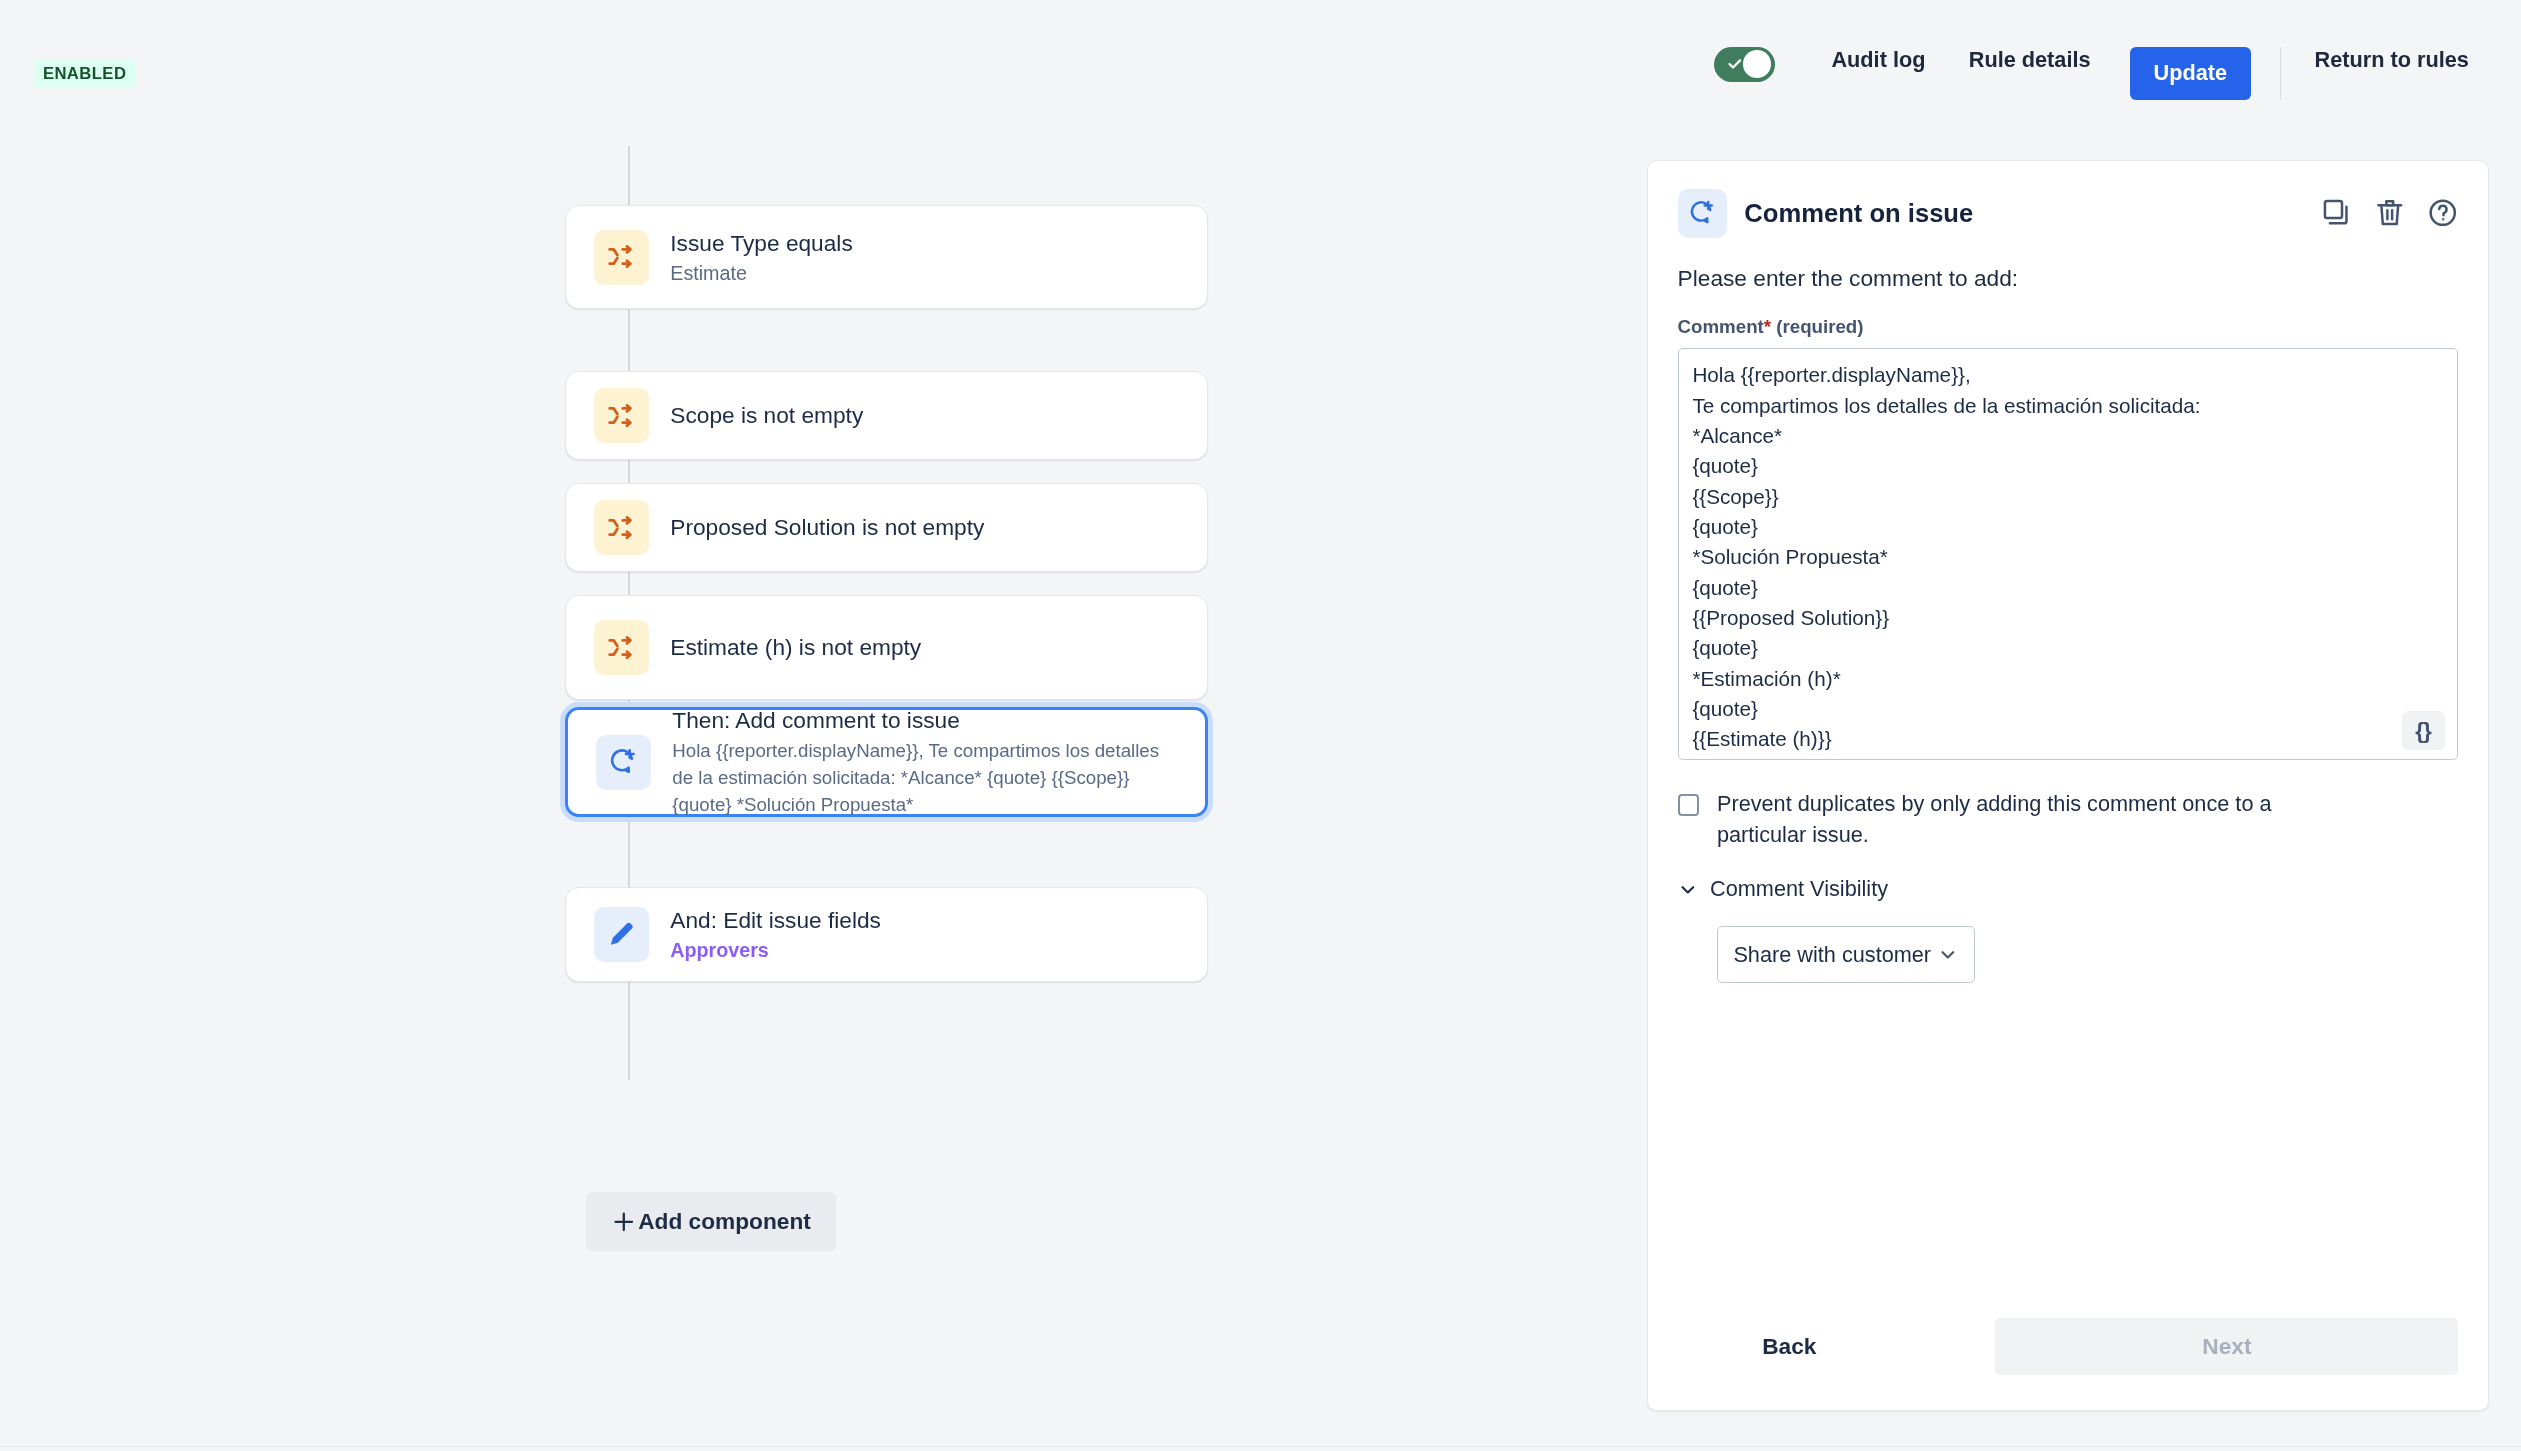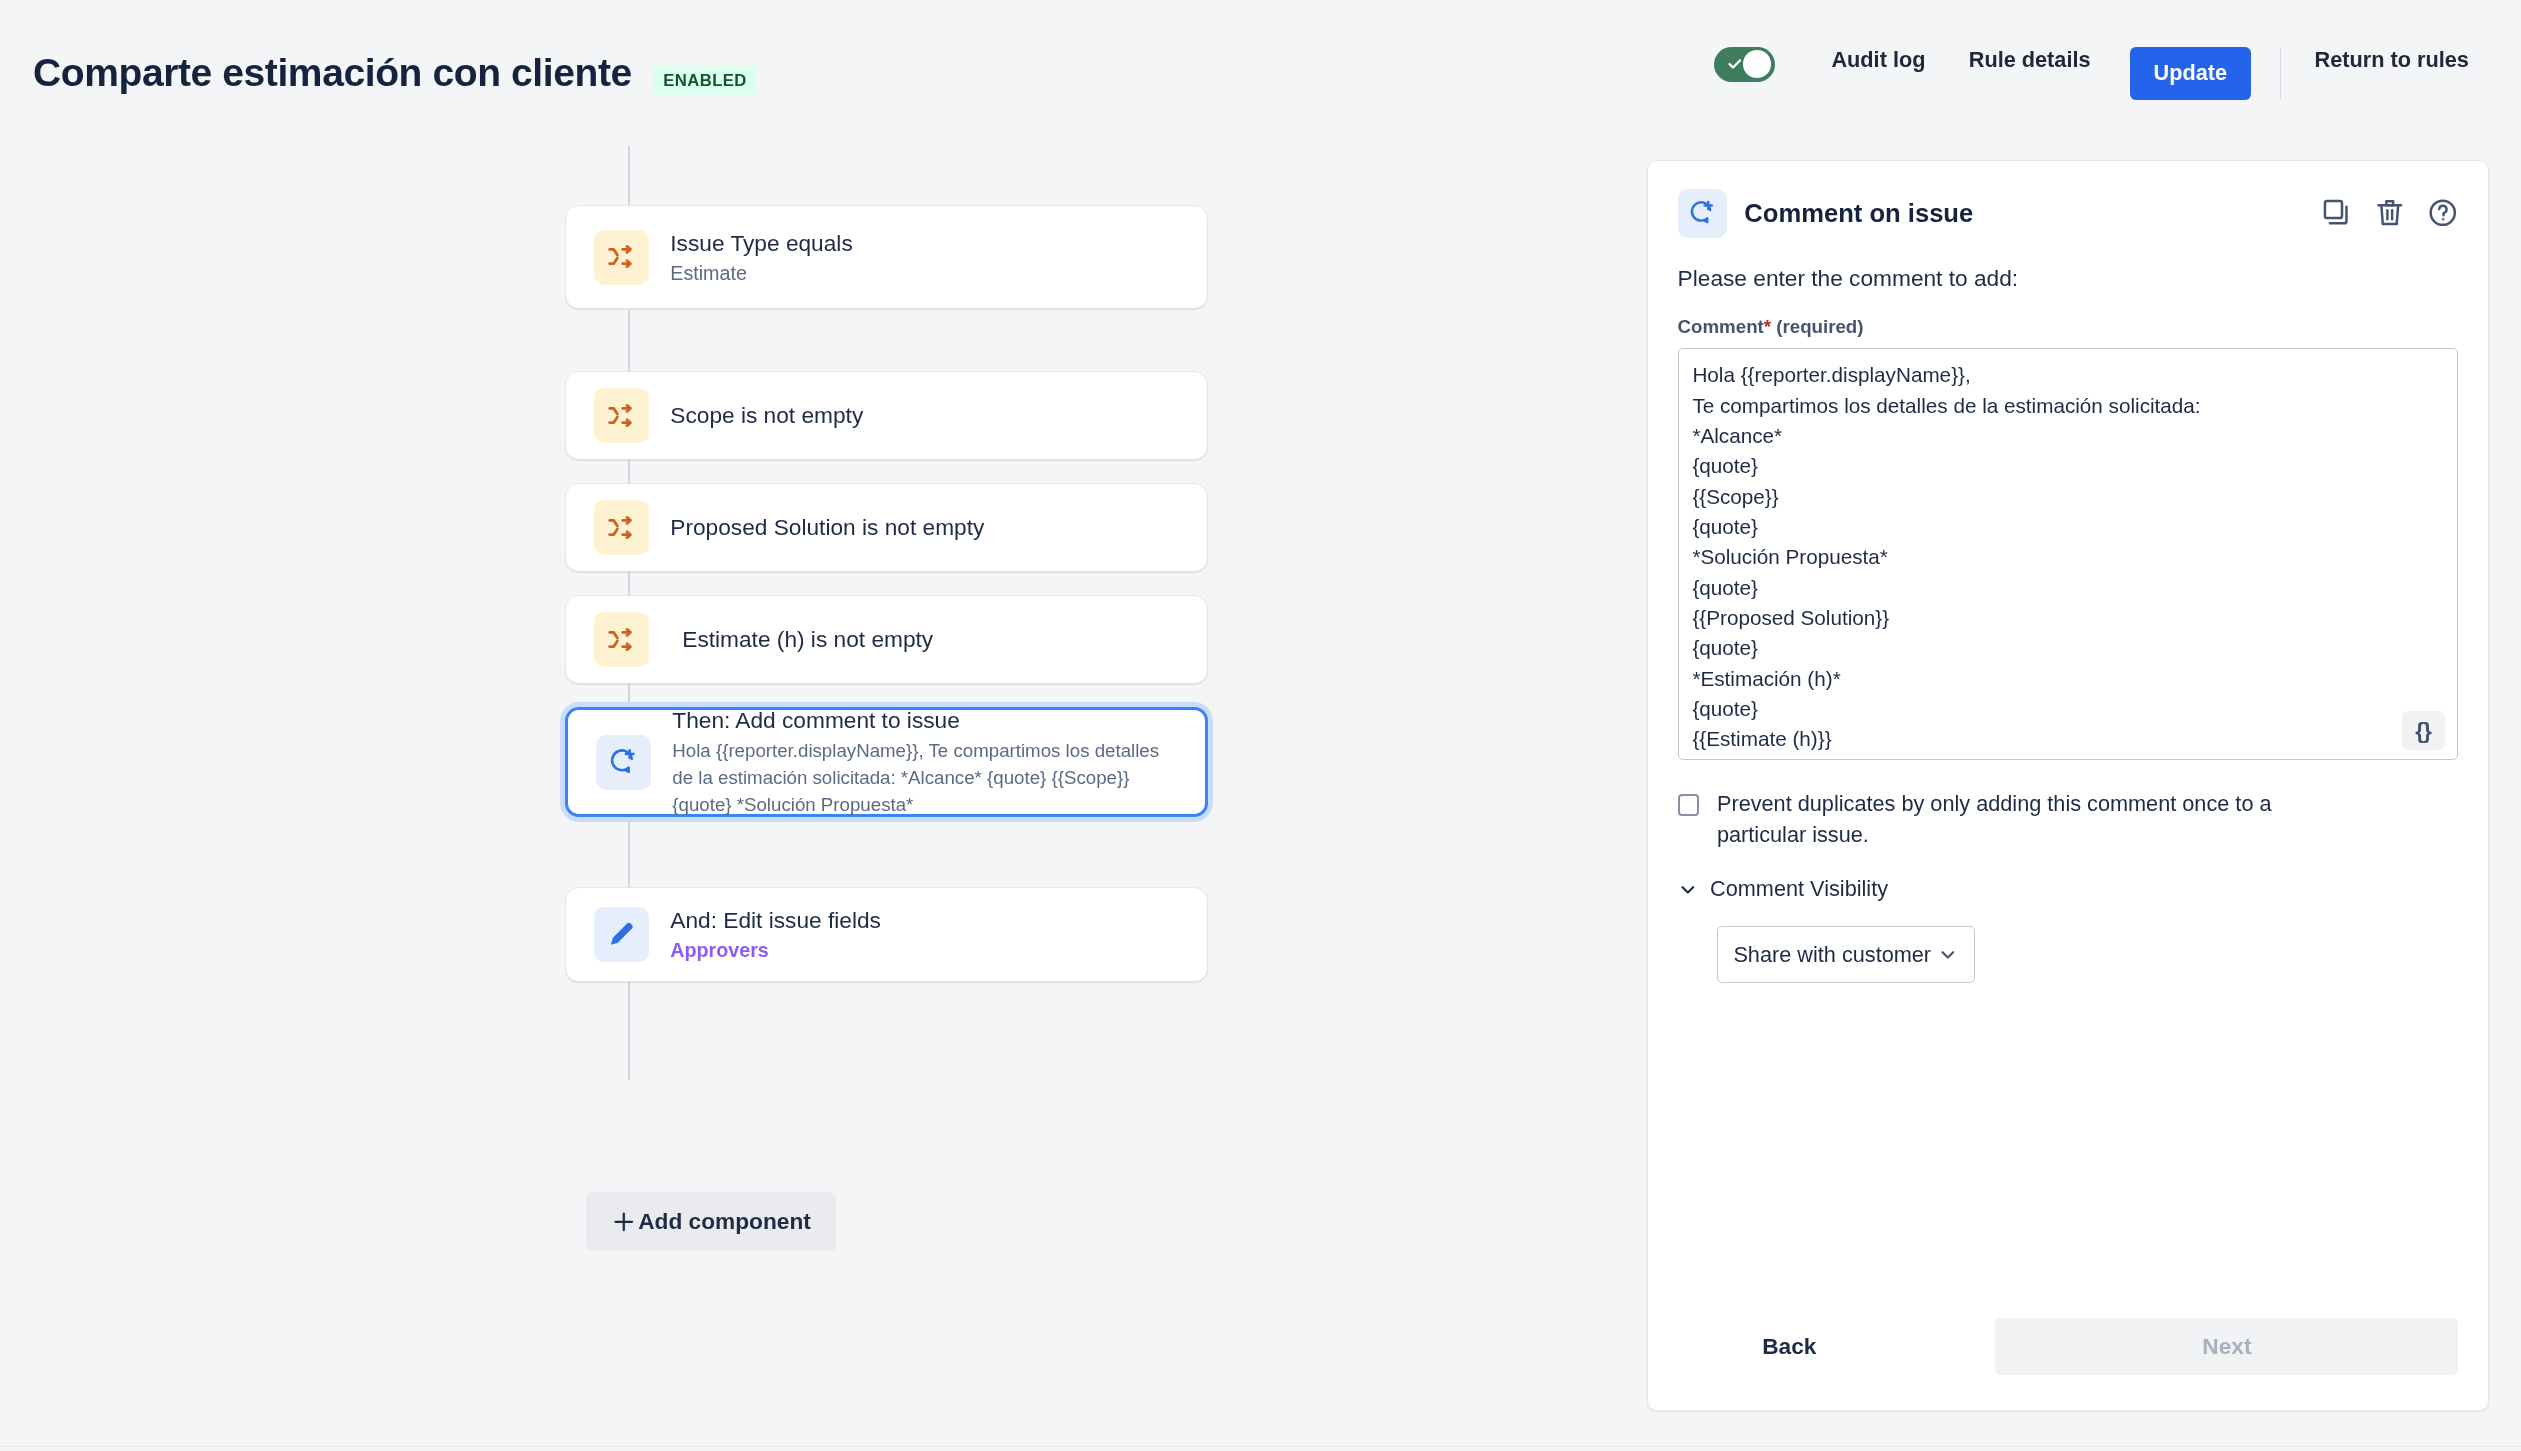--- a/index.html
+++ b/index.html
@@ -185,21 +185,20 @@
   #bottom-rule {
     position: absolute; left: 0; bottom: 3.9px; width: 2522px; height: 1px;
     background: #e7e9ee;
   }
 </style>
 </head>
 <body>
 
 <div id="header">
   <div id="title-block">
-    <div id="rule-title">Comparte estimación con cliente</div>
     <div id="status-badge">ENABLED</div>
   </div>
 
   <div id="header-right">
     <div id="rule-toggle">
       <svg class="tick" viewBox="0 0 16 16">
         <path d="M2.6 8.2 L6.1 11.6 L13.2 4.4" fill="none" stroke="#ffffff" stroke-width="2.3" stroke-linecap="round" stroke-linejoin="round"></path>
       </svg>
       <div class="knob"></div>
     </div>
@@ -265,21 +264,21 @@
             <path d="M13.6 17.6H19"></path>
           <path d="M17 3.6 19.8 6 17 8.4"></path>
             <path d="M17 15.2 19.8 17.6 17 20"></path>
         </svg>
       </div>
       <div class="node-body">
         <div class="node-title">Proposed Solution is not empty</div>
       </div>
     </div>
 
-    <div class="node" style="top:449px;height:89px;gap:12px;">
+    <div class="node" style="top:449px;height:105px;">
       <div class="node-icon cond">
         <svg width="29.6" height="29.6" viewBox="0 0 24 24" fill="none" stroke="#d4601d" stroke-width="2.3" stroke-linecap="round" stroke-linejoin="round">
           <path d="M3 6h3.2l3 4.6"></path>
             <path d="M3 17.6h3.2l3-4.6"></path>
           <path d="M13.6 6H19"></path>
             <path d="M13.6 17.6H19"></path>
           <path d="M17 3.6 19.8 6 17 8.4"></path>
             <path d="M17 15.2 19.8 17.6 17 20"></path>
         </svg>
       </div>

